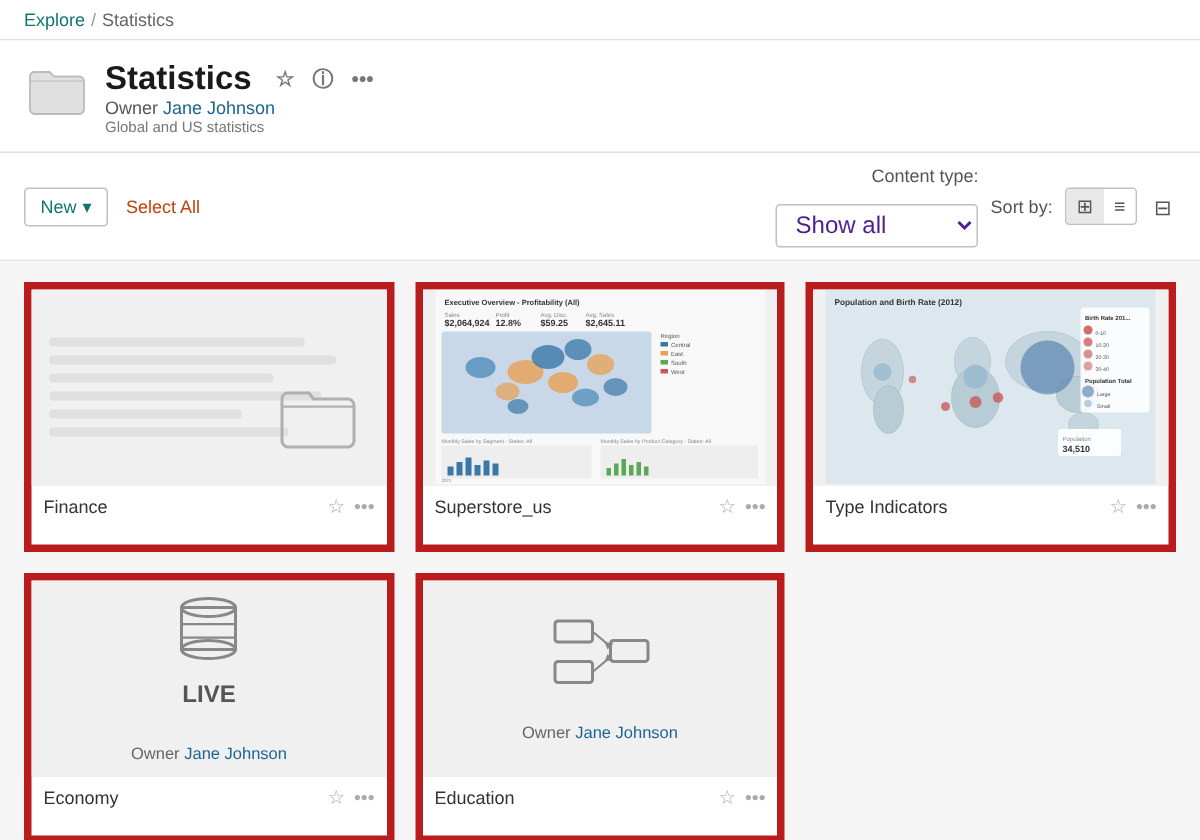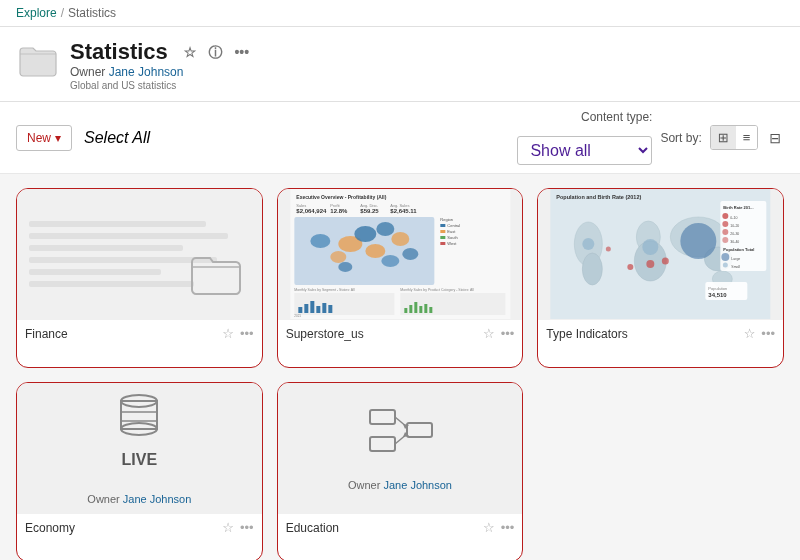--- a/index.html
+++ b/index.html
@@ -81,27 +81,26 @@
     .btn-new {
       display: flex;
       align-items: center;
       background: #fff;
       border: 1px solid #c0c0c0;
       border-radius: 3px;
       padding: 5px 10px;
       font-size: 12px;
       cursor: pointer;
       gap: 4px;
-      color: #b91c1c;
+      color: #0f766e;
     }
     .select-all {
-      font-size: 16px;
-      color: #000000;
-      cursor: pointer;
-      font-style: italic;
+      font-size: 12px;
+      color: #c2410c;
+      cursor: pointer;
     }
     .toolbar-right {
       margin-left: auto;
       display: flex;
       align-items: center;
       gap: 8px;
     }
     .filter-group {
       display: flex;
       align-items: flex-end;
@@ -145,22 +144,22 @@
       background: #f5f5f5;
       padding: 14px 16px;
       display: grid;
       grid-template-columns: repeat(3, 1fr);
       gap: 14px;
       overflow-y: auto;
       height: calc(560px - 44px - 72px - 42px);
     }
     .card {
       background: #fff;
-      border: 1px solid #b91c1c;
-      border-radius: 12px;
+      border: 5px solid #b91c1c;
+      border-radius: 0;
       overflow: hidden;
       cursor: pointer;
     }
     .card-thumb {
       width: 100%;
       height: 130px;
       background: #f0f0f0;
       display: flex;
       align-items: center;
       justify-content: center;

